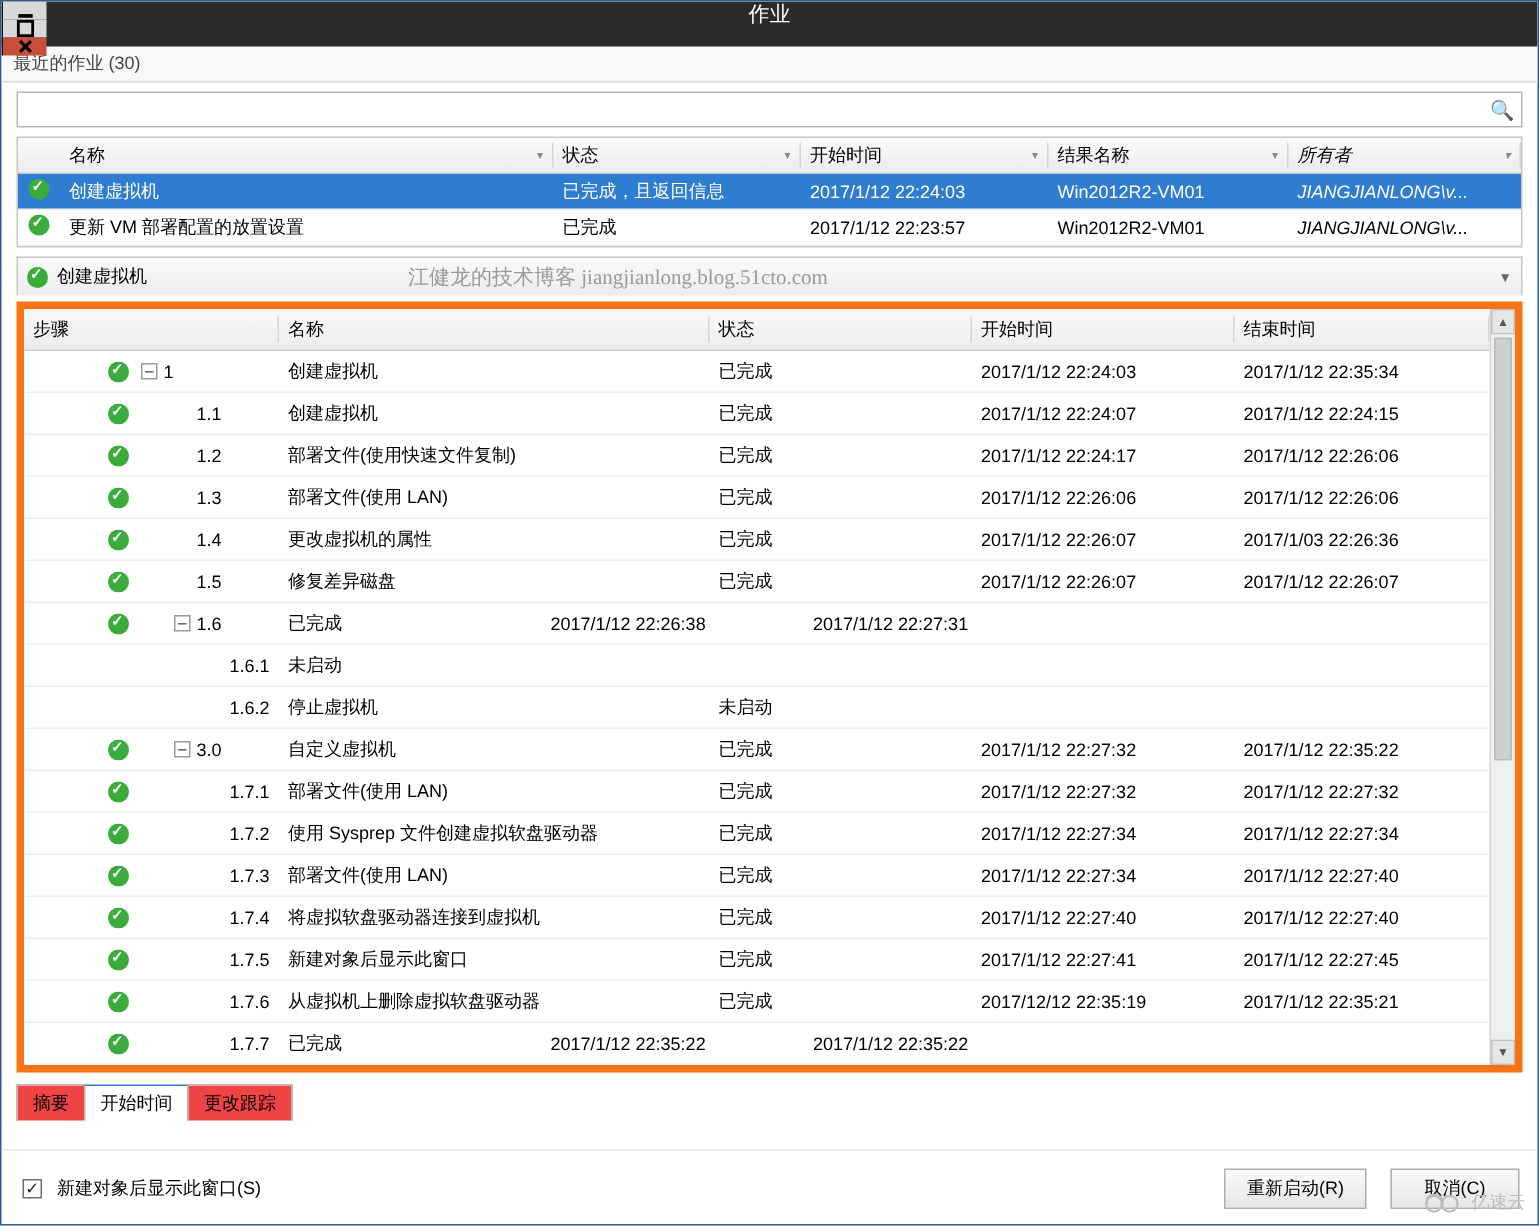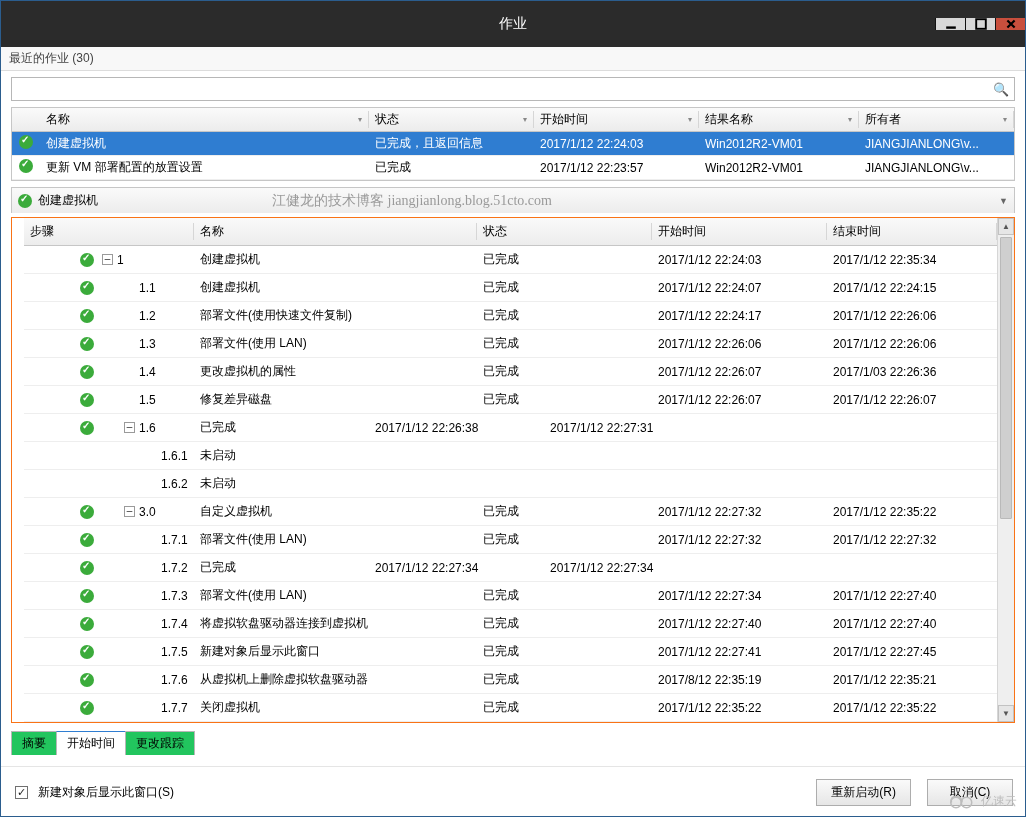--- a/index.html
+++ b/index.html
@@ -1,21 +1,21 @@
 <!DOCTYPE html>
 <html><head>
 <meta charset="utf-8">
 <style>
   * { box-sizing: border-box; margin: 0; padding: 0; font-family: "Microsoft YaHei", "Segoe UI", Tahoma, sans-serif; }
   body { background: #fff; }
   .window { width: 1026px; height: 817px; display: flex; flex-direction: column; border: 1px solid #2b5d8e; background: #fff; position: relative; overflow: hidden; }
   .titlebar { height: 30px; background: linear-gradient(#5da7e0, #3e8cca); display: flex; align-items: center; position: relative; color: #fff; }
   .titlebar .spacer { flex: 1; }
   .titlebar .title { position: absolute; left: 0; right: 0; text-align: center; font-size: 14px; color: #000; }
-  .titlebar-dark { background: #2b2b2b; color: #fff; height: 46px; display:flex; align-items:center; }
+  .titlebar-dark { background: #2b2b2b; color: #fff; height: 30px; display:flex; align-items:flex-start;flex-direction:column; }
   .titlebar-dark .title { color: #fff; }
   .win-btn { width: 30px; display: flex; align-items: center; justify-content: center; font-size: 13px; font-weight: bold; border-left:1px solid #111; }
   .win-min, .win-max { background: #d8d8d8; color:#000; }
   .win-close { background: #c94f3d; color:#000; }
   .win-btn svg { width:12px; height:12px; }
 
   .subheader { height: 24px; background: #f8f8f8; border-bottom: 1px solid #dcdcdc; display: flex; align-items: center; padding: 0 8px; font-size: 12px; color: #444; }
 
   .searchbar { margin: 6px 10px; border: 1px solid #b7b7b7; height: 24px; display: flex; align-items: center; padding: 0 4px; background: #fff; }
   .searchbar input { flex: 1; border: none; outline: none; font-size: 12px; height: 20px; }
@@ -25,53 +25,53 @@
   .gh, .gr { display: flex; font-size: 12px; align-items: center; height: 24px; }
   .gh { background: linear-gradient(#fafafa,#ececec); border-bottom: 1px solid #c6c6c6; }
   .gh .gc, .gr .gc { padding: 0 6px; overflow: hidden; white-space: nowrap; text-overflow: ellipsis; }
   .gh .gc { border-right: 1px solid #d6d6d6; display:flex; align-items:center; justify-content:space-between; }
   .gh .dd { color:#888; font-size:8px; }
   .c-ico { width: 28px; flex: 0 0 28px; text-align:center; }
   .c-name { flex: 1 1 300px; }
   .c-status { flex: 0 0 165px; }
   .c-start { flex: 0 0 165px; }
   .c-result { flex: 0 0 160px; }
-  .c-owner  { flex: 0 0 155px; }
+  .c-owner  { flex: 0 0 155px; font-style: italic; }
   .gr.sel { background: #2f7dd1; color: #fff; }
   .gr { border-bottom: 1px solid #eee; }
 
   .status-ok { display:inline-block; width:14px; height:14px; border-radius:50%; background:#3bab3b; position:relative; }
   .status-ok::after { content:"✓"; color:#fff; font-size:10px; position:absolute; left:2px; top:-1px; font-weight:bold; }
 
   .detail-head { margin: 6px 10px 0 10px; border: 1px solid #c6c6c6; border-bottom:none; height: 26px; display: flex; align-items: center; padding: 0 6px; font-size: 12px; gap:6px; background: linear-gradient(#fafafa,#ececec); position:relative; }
   .detail-head .dd { position:absolute; right:6px; color:#666; font-size:9px; }
   .watermark { position:absolute; left:260px; color:#9a9a9a; font-size:14px; font-family: "SimSun","Microsoft YaHei",serif; text-align: right; }
 
-  .grid2 { margin: 4px 10px; border: 1px solid #f97316; display:flex;padding-left:12px; }
+  .grid2 { margin: 4px 10px; border: 5px solid #f97316; display:flex; }
   .grid2-body { flex:1; }
   .gh2, .gr2 { display: flex; font-size: 12px; align-items: center; height: 28px; }
   .gh2 { background: linear-gradient(#fafafa,#ececec); border-bottom:1px solid #c6c6c6; font-weight:normal; }
   .gh2 .gc, .gr2 .gc { padding: 0 6px; overflow:hidden; white-space:nowrap; }
   .gh2 .gc { border-right:1px solid #d6d6d6; }
   .c2-step { flex: 0 0 170px; }
   .c2-name { flex: 1 1 280px; }
   .c2-status { flex: 0 0 175px; }
   .c2-start { flex: 0 0 175px; }
   .c2-end  { flex: 0 0 170px; }
   .gr2 { border-bottom: 1px solid #eee; }
   .step-cell { display:flex; align-items:center; gap:4px; }
   .step-num { text-align:right; }
   .expander { width:11px; height:11px; border:1px solid #9a9a9a; display:inline-flex; align-items:center; justify-content:center; font-size:11px; line-height:9px; color:#555; background:#fff; font-family: monospace; }
   .scrollbar-v { width:17px; background:#efefef; border-left:1px solid #d6d6d6; display:flex; flex-direction:column; }
   .sb-btn { height:17px; background:#e6e6e6; border:1px solid #c2c2c2; display:flex; align-items:center; justify-content:center; font-size:8px; color:#555; }
   .sb-track { flex:1; background:#efefef; position:relative; }
   .sb-thumb { position:absolute; left:2px; right:2px; top:2px; height:60%; background:#cfcfcf; border:1px solid #b9b9b9; border-radius:1px; }
 
   .tabs { margin: 4px 10px 0 10px; display:flex; font-size:12px; }
-  .tab { border:1px solid #b7b7b7; border-bottom:none; padding:3px 10px; background:#22c55e; margin-right:-1px; }
+  .tab { border:1px solid #b7b7b7; border-bottom:none; padding:3px 10px; background:#ef4444; margin-right:-1px; }
   .tab.active { background:#fff; border-top:1px solid #2f7dd1; }
 
   .footer { margin-top:auto; padding: 12px 12px 10px 14px; display:flex; align-items:center; font-size:12px; border-top:1px solid #e5e5e5; gap:10px; }
   .footer .btn { margin-left:auto; }
   .btn { border:1px solid #adadad; background:linear-gradient(#fafafa,#e6e6e6); padding:4px 14px; font-size:12px; min-width:86px; text-align:center; }
   .btn + .btn { margin-left:6px; }
   .chk { width:13px; height:13px; border:1px solid #707070; display:inline-flex; align-items:center; justify-content:center; font-size:11px; color:#1f1f1f; background:#fff; }
 
   .brand { position:absolute; right:8px; bottom:6px; color:#bdbdbd; font-size:12px; display:flex; align-items:center; gap:4px; }
   .brand svg { width:30px; height:18px; }
@@ -283,20 +283,21 @@
           </div>
           <div class="gr2">
             <div class="gc c2-step">
               <div class="step-cell">
                 <span style="display:inline-block;width:64px"></span>
                 <span style="display:inline-block;width:44px"></span>
                 <span style="display:inline-block;width:11px"></span>
                 <span class="step-num">1.6.2</span>
               </div>
             </div>
+            <div class="gc c2-name">停止虚拟机</div>
             <div class="gc c2-status">未启动</div>
             <div class="gc c2-start"></div>
             <div class="gc c2-end"></div>
           </div>
           <div class="gr2">
             <div class="gc c2-step">
               <div class="step-cell">
                 <span class="status-ok" style="margin-left:50px"></span>
                 <span style="display:inline-block;width:22px"></span>
                 <span class="expander">−</span>
@@ -324,20 +325,21 @@
           </div>
           <div class="gr2">
             <div class="gc c2-step">
               <div class="step-cell">
                 <span class="status-ok" style="margin-left:50px"></span>
                 <span style="display:inline-block;width:44px"></span>
                 <span style="display:inline-block;width:11px"></span>
                 <span class="step-num">1.7.2</span>
               </div>
             </div>
+            <div class="gc c2-name">使用 Sysprep 文件创建虚拟软盘驱动器</div>
             <div class="gc c2-status">已完成</div>
             <div class="gc c2-start">2017/1/12 22:27:34</div>
             <div class="gc c2-end">2017/1/12 22:27:34</div>
           </div>
           <div class="gr2">
             <div class="gc c2-step">
               <div class="step-cell">
                 <span class="status-ok" style="margin-left:50px"></span>
                 <span style="display:inline-block;width:44px"></span>
                 <span style="display:inline-block;width:11px"></span>
@@ -381,33 +383,32 @@
             <div class="gc c2-step">
               <div class="step-cell">
                 <span class="status-ok" style="margin-left:50px"></span>
                 <span style="display:inline-block;width:44px"></span>
                 <span style="display:inline-block;width:11px"></span>
                 <span class="step-num">1.7.6</span>
               </div>
             </div>
             <div class="gc c2-name">从虚拟机上删除虚拟软盘驱动器</div>
             <div class="gc c2-status">已完成</div>
-            <div class="gc c2-start">2017/8/12 22:35:19</div>
+            <div class="gc c2-start">2017/12/12 22:35:19</div>
             <div class="gc c2-end">2017/1/12 22:35:21</div>
           </div>
           <div class="gr2">
             <div class="gc c2-step">
               <div class="step-cell">
                 <span class="status-ok" style="margin-left:50px"></span>
                 <span style="display:inline-block;width:44px"></span>
                 <span style="display:inline-block;width:11px"></span>
                 <span class="step-num">1.7.7</span>
               </div>
             </div>
-            <div class="gc c2-name">关闭虚拟机</div>
             <div class="gc c2-status">已完成</div>
             <div class="gc c2-start">2017/1/12 22:35:22</div>
             <div class="gc c2-end">2017/1/12 22:35:22</div>
           </div>
         </div>
     </div>
     <div class="scrollbar-v">
       <div class="sb-btn">▲</div>
       <div class="sb-track">
           <div class="sb-thumb"></div>

